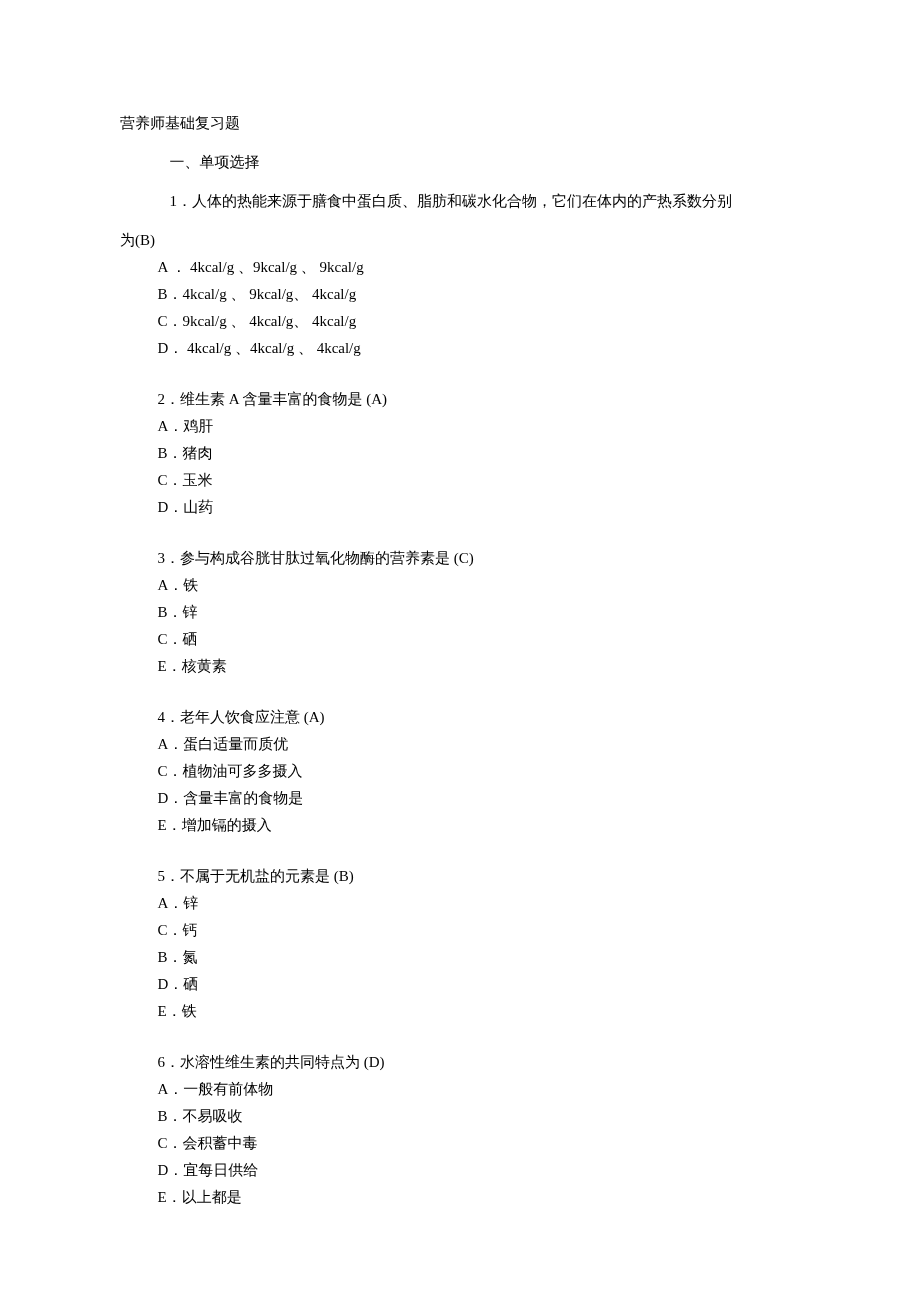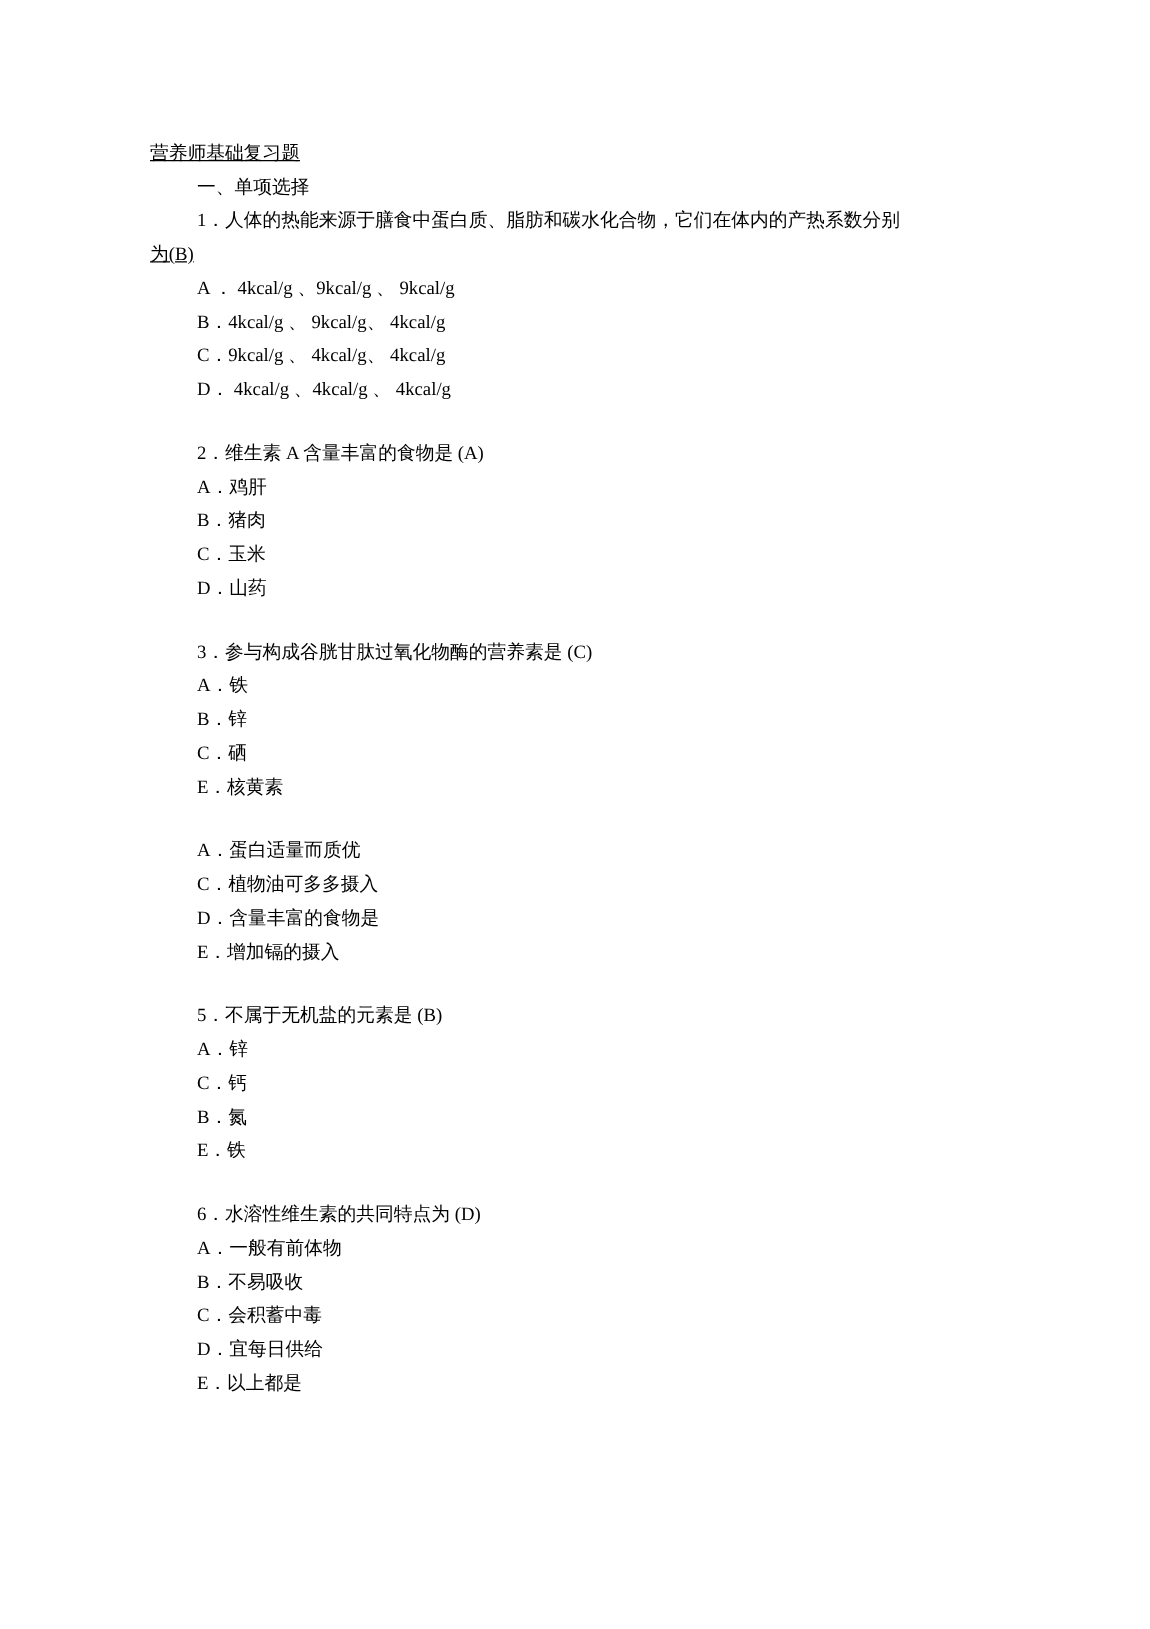--- a/index.html
+++ b/index.html
@@ -13,27 +13,26 @@
     line-height: 1.8;
   }
   .page {
     padding: 110px 120px 40px 120px;
   }
   .title-line {
     margin-bottom: 2px;
   }
   .para {
     text-indent: 2.5em;
-    margin: 0;
+    margin: 12px;
     font-family: Liberation Serif, serif;
   }
   .para-hang {
     margin: 0;
     padding-left: 0;
-    text-decoration: underline;
   }
   .opt {
     margin: 0;
     padding-left: 2.5em;
   }
   .blank {
     height: 24px;
   }
 </style>
 </head>
@@ -63,31 +62,33 @@
   <div class="blank"></div>
 
   <p class="opt">3．参与构成谷胱甘肽过氧化物酶的营养素是      (C)</p>
   <p class="opt">A．铁</p>
   <p class="opt">B．锌</p>
   <p class="opt">C．硒</p>
   <p class="opt">E．核黄素</p>
 
   <div class="blank"></div>
 
+  <p class="opt">4．老年人饮食应注意   (A)</p>
   <p class="opt">A．蛋白适量而质优</p>
   <p class="opt">C．植物油可多多摄入</p>
   <p class="opt">D．含量丰富的食物是</p>
   <p class="opt">E．增加镉的摄入</p>
 
   <div class="blank"></div>
 
   <p class="opt">5．不属于无机盐的元素是    (B)</p>
   <p class="opt">A．锌</p>
   <p class="opt">C．钙</p>
   <p class="opt">B．氮</p>
+  <p class="opt">D．硒</p>
   <p class="opt">E．铁</p>
 
   <div class="blank"></div>
 
   <p class="opt">6．水溶性维生素的共同特点为     (D)</p>
   <p class="opt">A．一般有前体物</p>
   <p class="opt">B．不易吸收</p>
   <p class="opt">C．会积蓄中毒</p>
   <p class="opt">D．宜每日供给</p>
   <p class="opt">E．以上都是</p>

